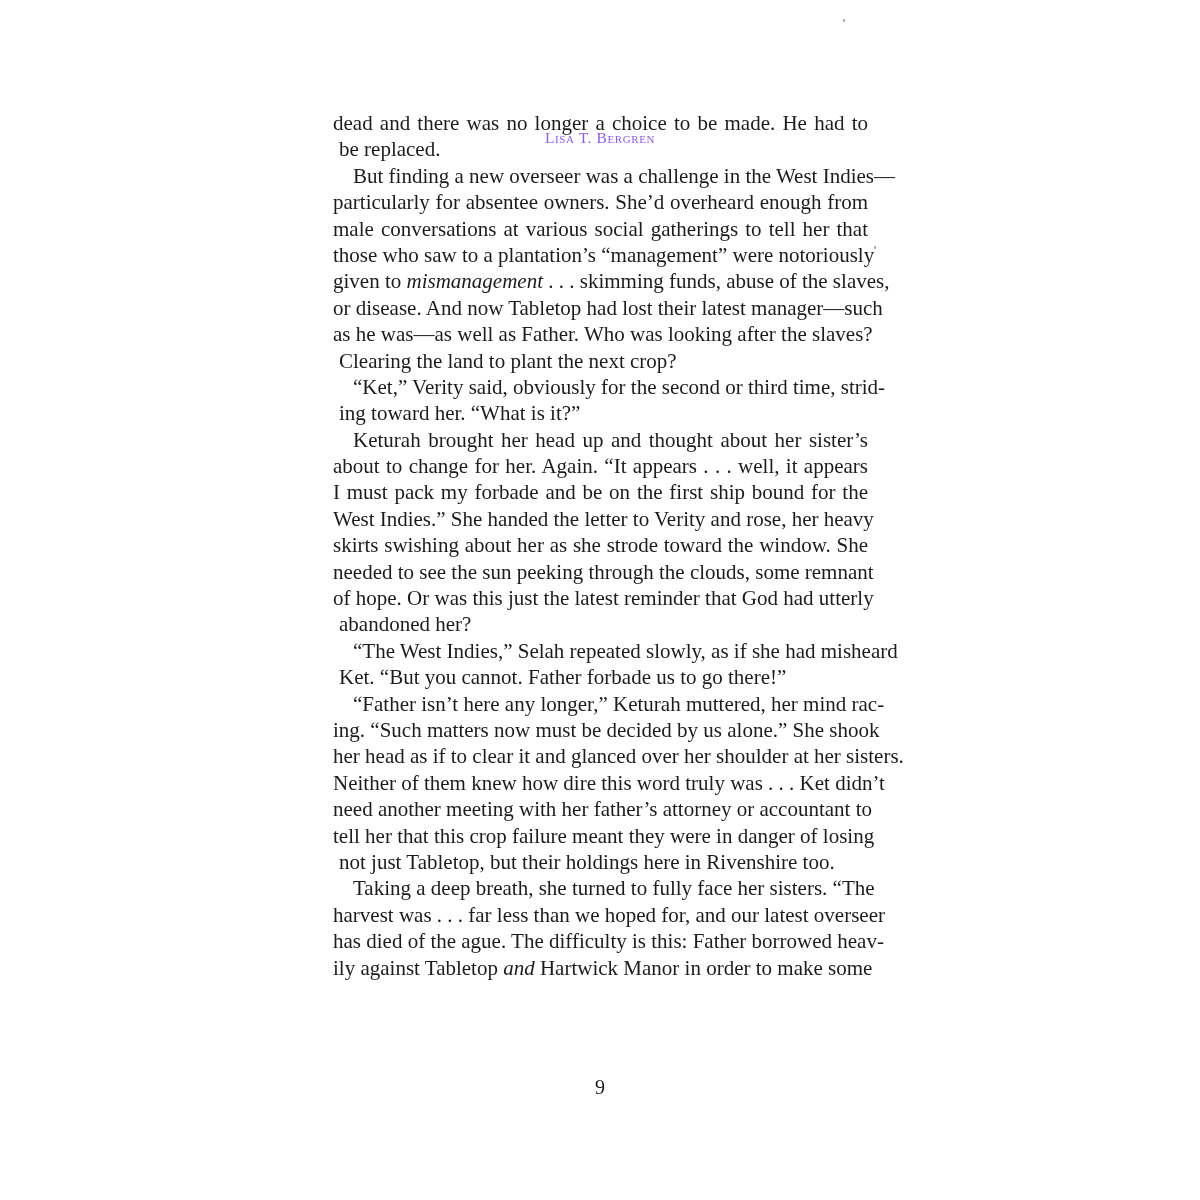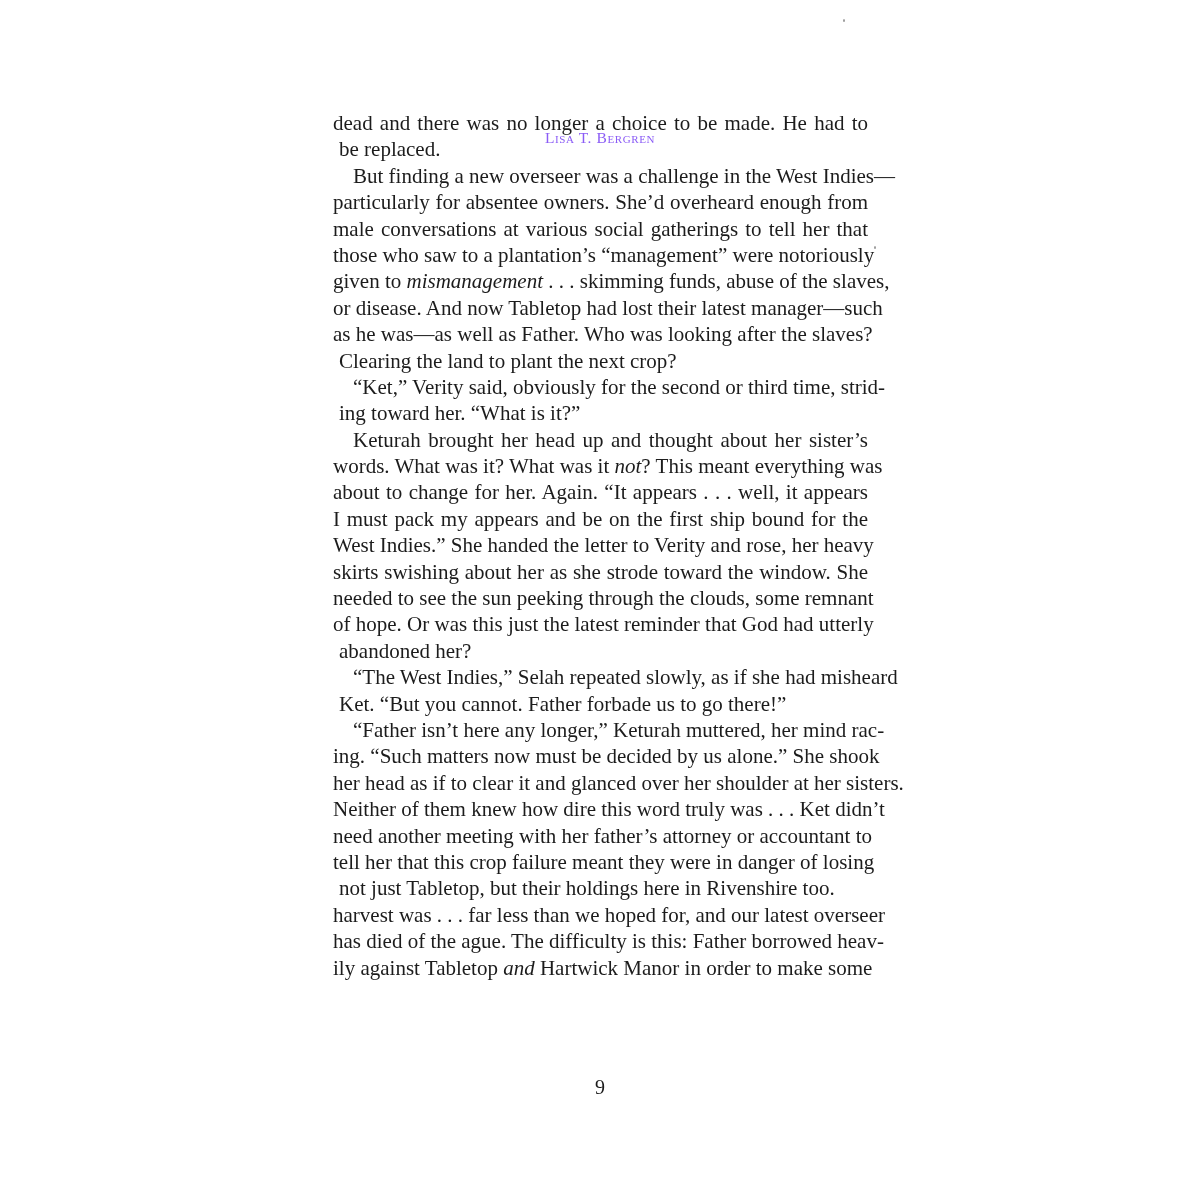--- a/index.html
+++ b/index.html
@@ -92,43 +92,43 @@
         <span class="line">or disease. And now Tabletop had lost their latest manager—such</span>
         <span class="line">as he was—as well as Father. Who was looking after the slaves?</span>
         <span class="line last">Clearing the land to plant the next crop?</span>
       </div>
       <div>
         <span class="line indent">“Ket,” Verity said, obviously for the second or third time, strid-</span>
         <span class="line last">ing toward her. “What is it?”</span>
       </div>
       <div>
         <span class="line indent">Keturah brought her head up and thought about her sister’s</span>
-        <span class="line">words. What was it? What was it <em>not</em>? This meant everything was</span>
         <span class="line">about to change for her. Again. “It appears . . . well, it appears</span>
-        <span class="line">I must pack my appears and be on the first ship bound for the</span>
+        <span class="line">I must pack my forbade and be on the first ship bound for the</span>
         <span class="line">West Indies.” She handed the letter to Verity and rose, her heavy</span>
         <span class="line">skirts swishing about her as she strode toward the window. She</span>
         <span class="line">needed to see the sun peeking through the clouds, some remnant</span>
         <span class="line">of hope. Or was this just the latest reminder that God had utterly</span>
         <span class="line last">abandoned her?</span>
       </div>
       <div>
         <span class="line indent">“The West Indies,” Selah repeated slowly, as if she had misheard</span>
         <span class="line last">Ket. “But you cannot. Father forbade us to go there!”</span>
       </div>
       <div>
         <span class="line indent">“Father isn’t here any longer,” Keturah muttered, her mind rac-</span>
         <span class="line">ing. “Such matters now must be decided by us alone.” She shook</span>
         <span class="line">her head as if to clear it and glanced over her shoulder at her sisters.</span>
         <span class="line">Neither of them knew how dire this word truly was . . . Ket didn’t</span>
         <span class="line">need another meeting with her father’s attorney or accountant to</span>
         <span class="line">tell her that this crop failure meant they were in danger of losing</span>
         <span class="line last">not just Tabletop, but their holdings here in Rivenshire too.</span>
       </div>
       <div>
+        <span class="line indent">Taking a deep breath, she turned to fully face her sisters. “The</span>
         <span class="line">harvest was . . . far less than we hoped for, and our latest overseer</span>
         <span class="line">has died of the ague. The difficulty is this: Father borrowed heav-</span>
         <span class="line">ily against Tabletop <em>and</em> Hartwick Manor in order to make some</span>
       </div>
     </div>
 
   <div class="folio">9</div>
 
   <span class="speck" style="left:843px;top:19px;width:2px;height:3px;"></span>
   <span class="speck" style="left:874px;top:246px;width:2px;height:3px;"></span>

